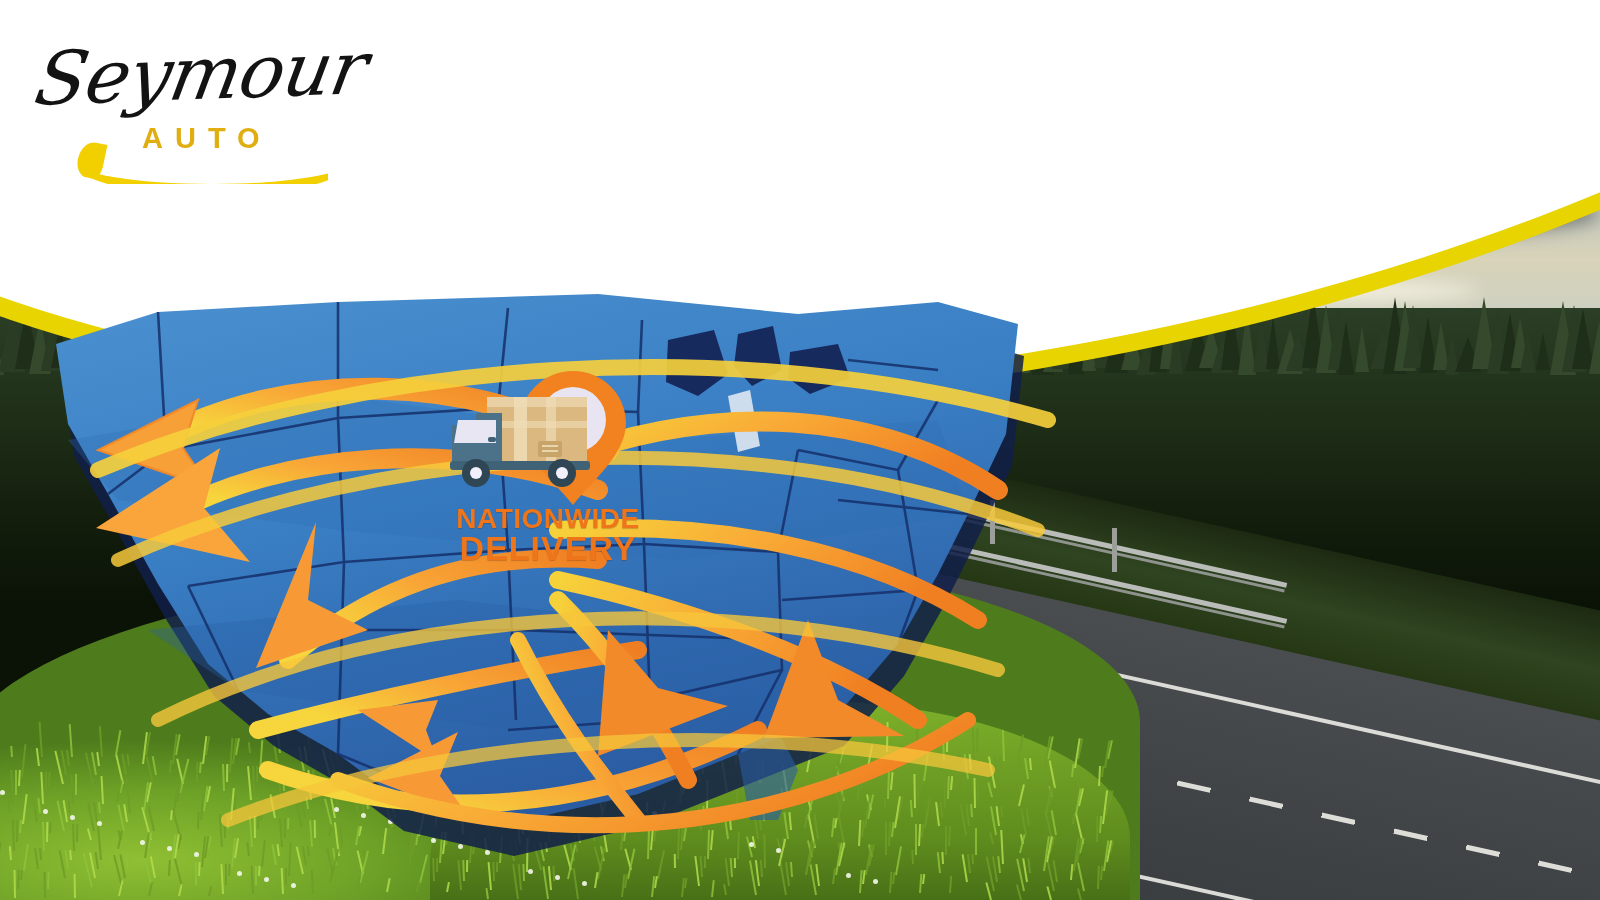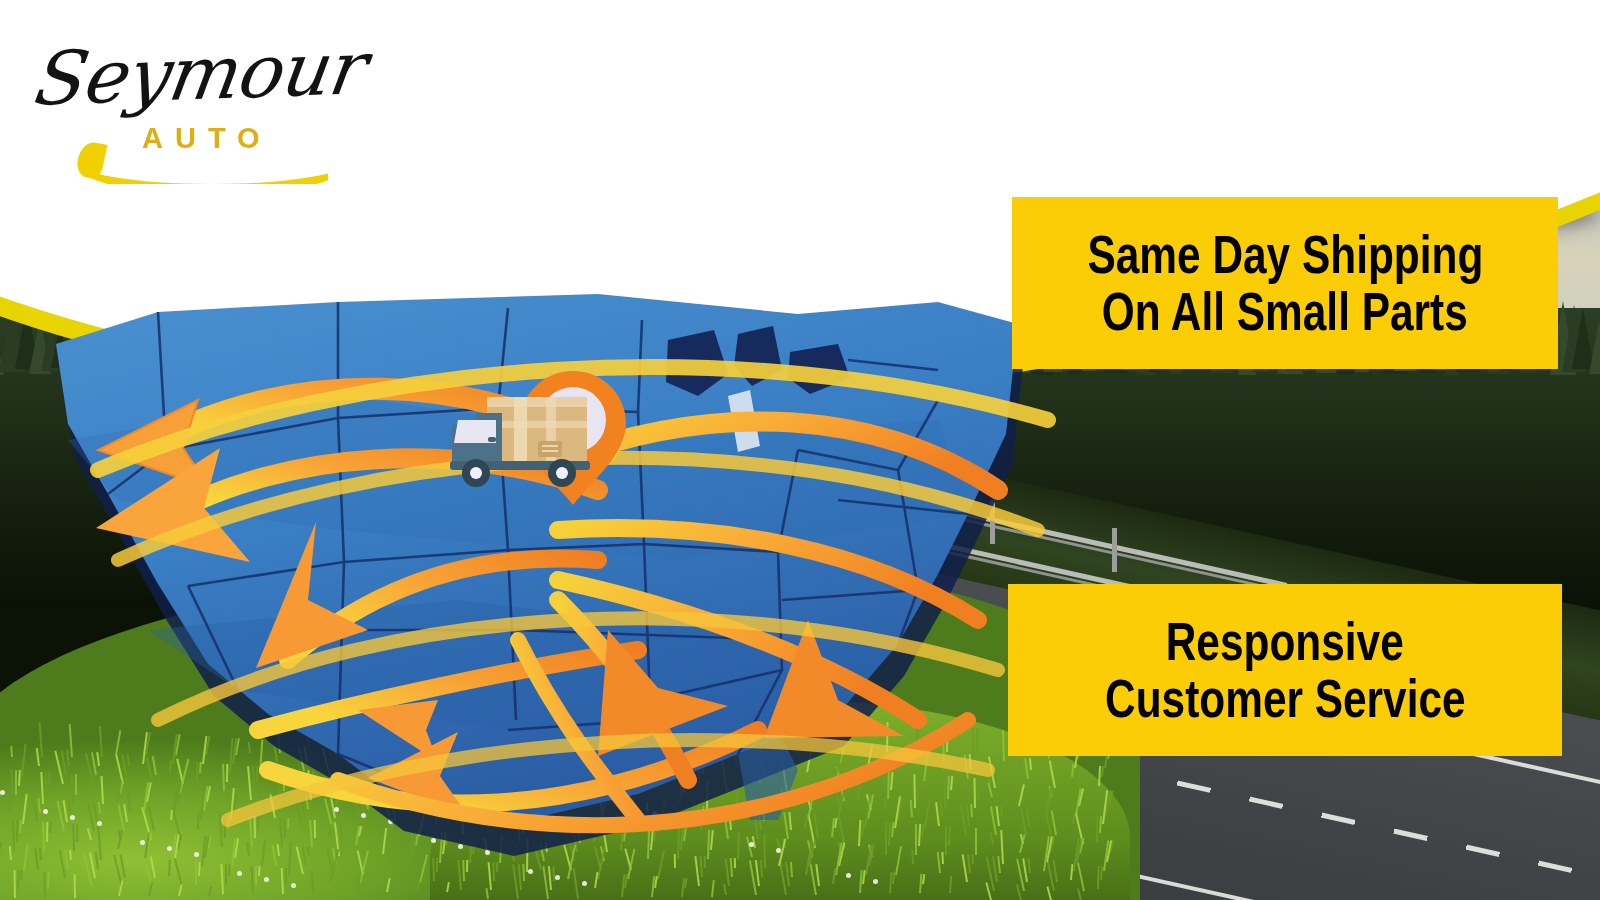--- a/index.html
+++ b/index.html
@@ -1178,25 +1178,21 @@
         <rect x="10" y="96" width="140" height="9" rx="3" fill="#3f6276"></rect>
         <rect x="48" y="72" width="8" height="5" rx="2" fill="#3f6276"></rect>
         <circle cx="36" cy="108" r="14" fill="#2f4654"></circle>
         <circle cx="36" cy="108" r="6" fill="#f2f0fa"></circle>
         <circle cx="122" cy="108" r="14" fill="#2f4654"></circle>
         <circle cx="122" cy="108" r="6" fill="#f2f0fa"></circle>
       </g>
     </svg>
   </div>
 
-
-  <div class="claim claim-1">
-    <span class="ln">Same Day Shipping</span>
-    <span class="ln">On All Small Parts</span>
+  <div class="nw-text">
+    <span class="nw-1">NATIONWIDE</span><br>
+    <span class="nw-2">DELIVERY</span>
   </div>
 
 
-  <div class="claim claim-3">
-    <span class="ln">Responsive</span>
-    <span class="ln">Customer Service</span>
-  </div>
+
 
 </div>
 
 </body></html>

